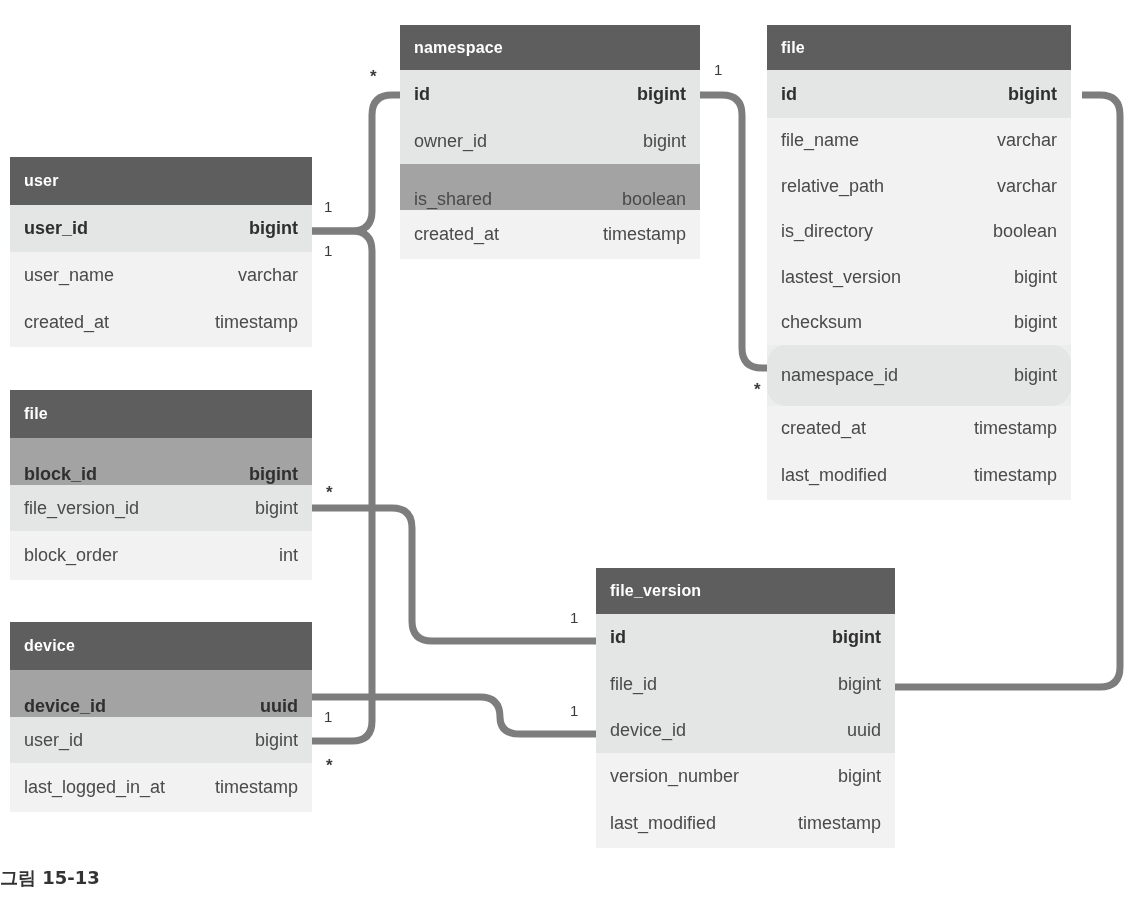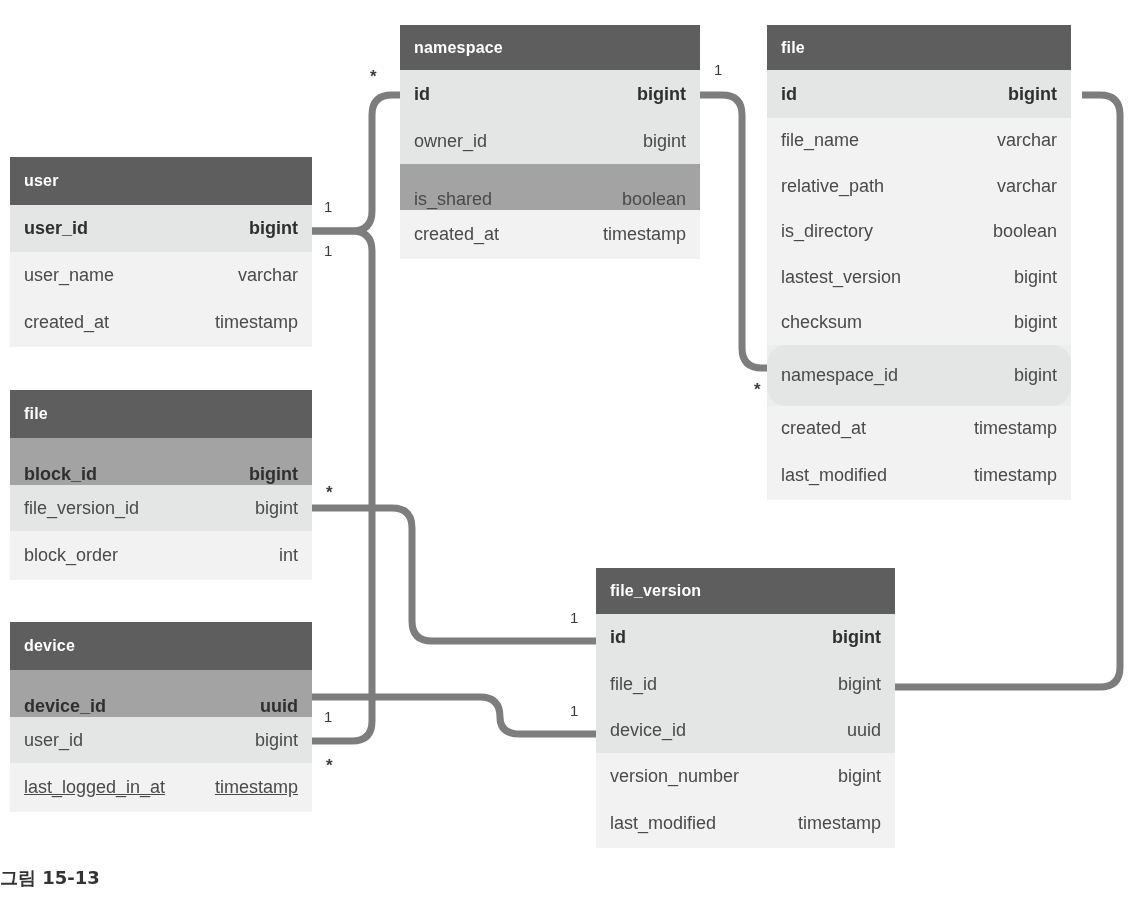--- a/index.html
+++ b/index.html
@@ -224,21 +224,21 @@
     <div class="entity-header" style="height:48px;">device</div>
     <div class="entity-body">
       <div class="row pk shade-b" style="height:47px;">
         <span class="col-name">device_id</span>
         <span class="col-type">uuid</span>
       </div>
       <div class="row shade-a" style="height:46px;">
         <span class="col-name">user_id</span>
         <span class="col-type">bigint</span>
       </div>
-      <div class="row shade-c" style="height:49px;text-decoration:underline;">
+      <div class="row shade-c" style="height:49px;">
         <span class="col-name">last_logged_in_at</span>
         <span class="col-type">timestamp</span>
       </div>
     </div>
   </div>
 
   <div class="entity" id="e-file_version" style="left:596px; top:568px; width:299px;">
     <div class="entity-header" style="height:46px;">file_version</div>
     <div class="entity-body">
       <div class="row pk shade-a" style="height:47px;">

